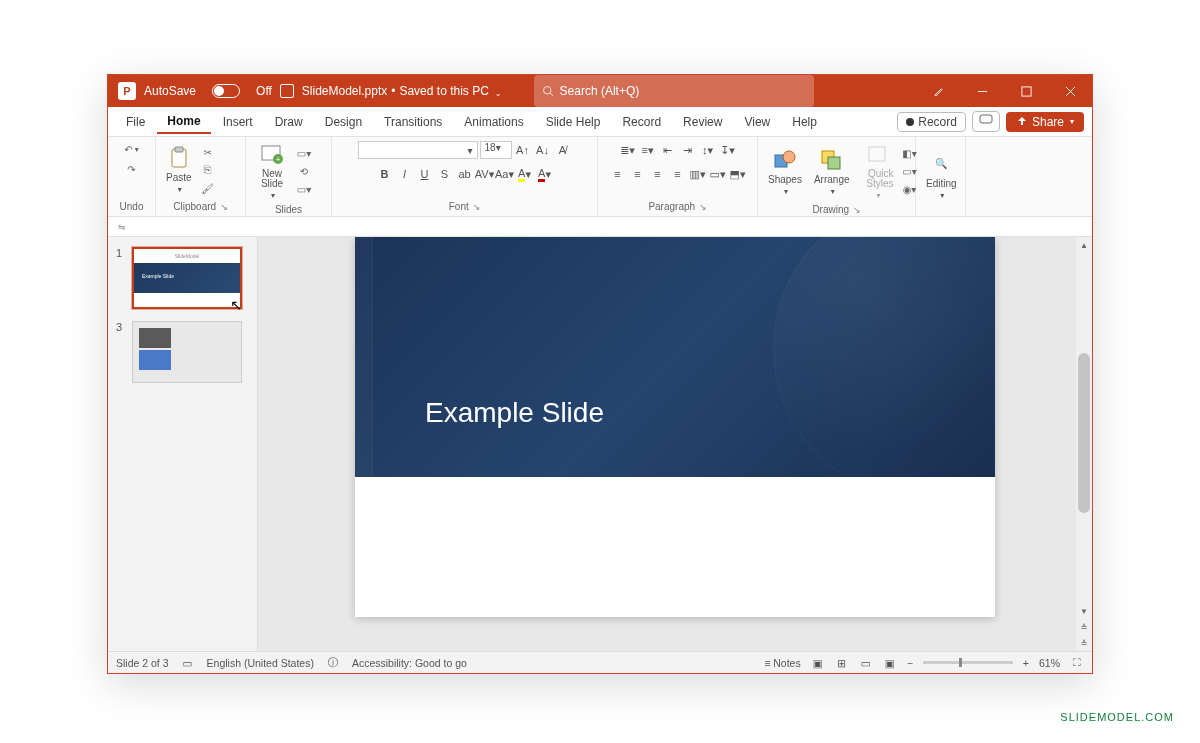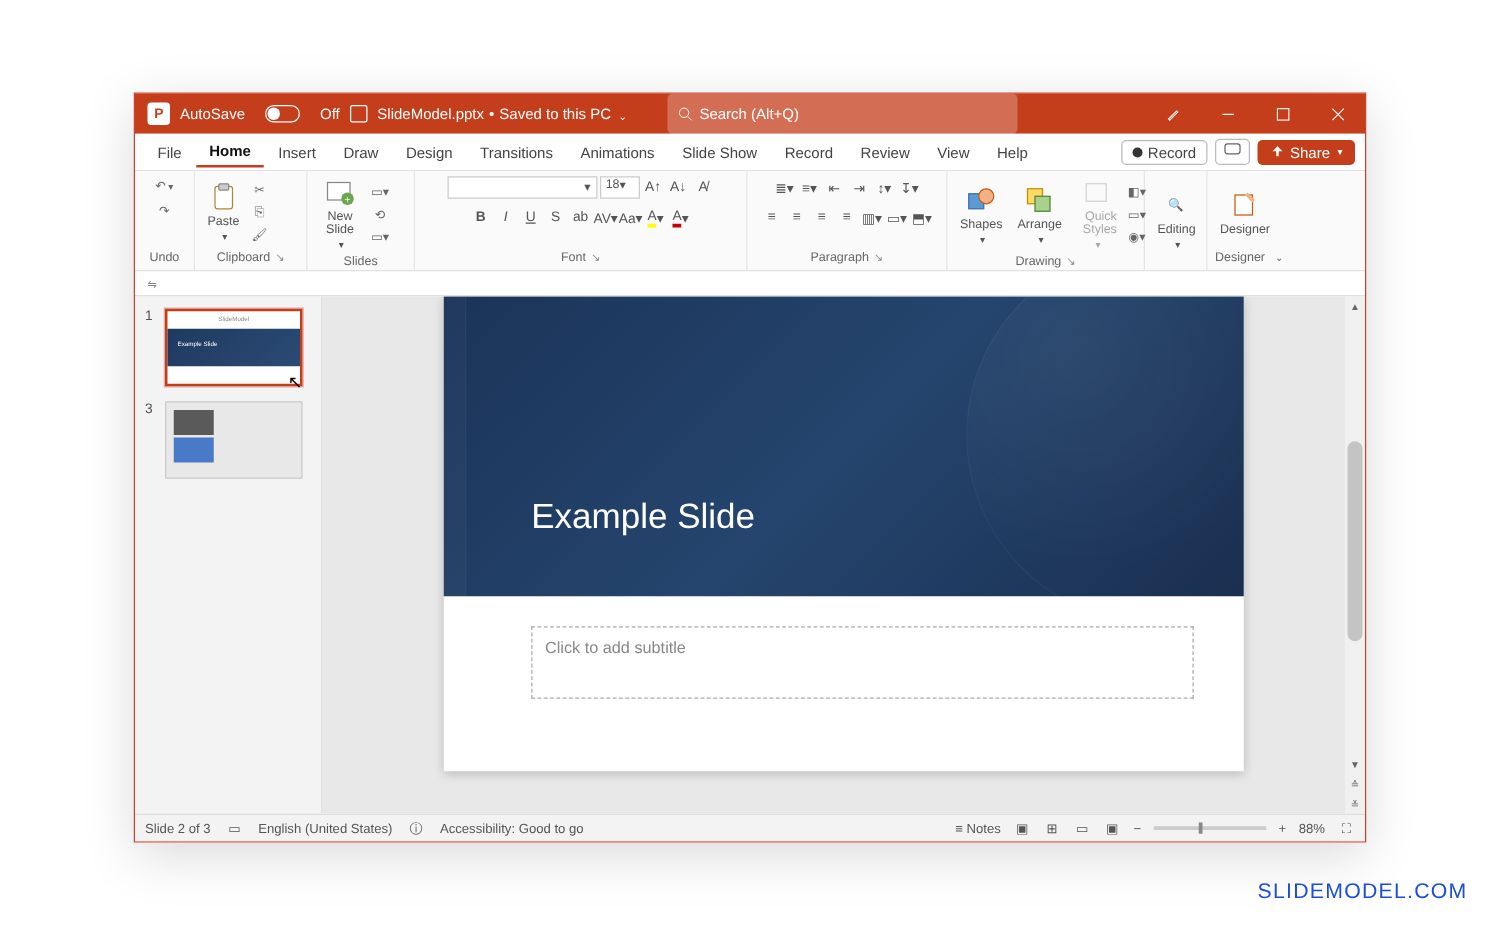--- a/index.html
+++ b/index.html
@@ -62,21 +62,21 @@
 .subtitle-box { position:absolute; left:70px; right:40px; top:264px; height:58px; border:1px dashed #aaa; padding:8px 10px; font-size:13px; color:#888;}
 .vscroll { position:absolute; right:0; top:0; bottom:0; width:16px; background:#f0f0f0; display:flex; flex-direction:column; align-items:center;}
 .vscroll .arrow { height:16px; display:flex;align-items:center;justify-content:center; font-size:8px; color:#666; cursor:pointer;}
 .vscroll .track { flex:1; position:relative; width:100%;}
 .vscroll .thumb { position:absolute; top:100px; height:160px; left:2px; right:2px; background:#c4c4c4; border-radius:6px;}
 .statusbar { height:22px; background:#f3f3f3; border-top:1px solid #ddd; display:flex; align-items:center; font-size:10.5px; color:#555; padding: 0 8px; gap:12px;}
 .statusbar .right { margin-left:auto; display:flex; align-items:center; gap:10px;}
 .status-ico { width:14px; height:14px; display:flex;align-items:center;justify-content:center;}
 .zoom-slider { width:90px; height:3px; background:#ccc; position:relative;}
 .zoom-slider::after { content:""; position:absolute; left:40%; top:-3px; width:3px; height:9px; background:#888;}
-.watermark { position:absolute; right:26px; bottom:20px; font-size:17px; letter-spacing:1px; color:#1d4ed8;}
+.watermark { position:absolute; right:26px; bottom:20px; font-size:11px; letter-spacing:1px; color:#15803d;}
 .dd-caret { font-size:8px; margin-left:2px;}
 .launcher { font-size:9px; color:#888; margin-left:4px;}
 </style>
 </head>
 <body>
 
 <div class="app-window">
 
   <div class="titlebar">
     <div class="left">
@@ -127,21 +127,21 @@
   </div>
 
   <div class="menubar">
     <div class="tab">File</div>
     <div class="tab active">Home</div>
     <div class="tab">Insert</div>
     <div class="tab">Draw</div>
     <div class="tab">Design</div>
     <div class="tab">Transitions</div>
     <div class="tab">Animations</div>
-    <div class="tab">Slide Show</div>
+    <div class="tab">Slide Help</div>
     <div class="tab">Record</div>
     <div class="tab">Review</div>
     <div class="tab">View</div>
     <div class="tab">Help</div>
     <div class="right-tools">
       <div class="record-btn">
           <span class="record-dot"></span>
           <span>Record</span>
         </div>
       <div class="comment-btn"><svg width="14" height="12">
@@ -299,34 +299,20 @@
     <div class="ribbon-group" style="width:50px">
       <div class="body">
         <div class="ribbon-btn-lg">
           <div class="ribbon-ico">🔍</div>
           <span>Editing</span>
             <span class="dd-caret">▾</span>
         </div>
       </div>
       <div class="label"></div>
     </div>
-    <div class="ribbon-group" style="width:60px;border-right:none">
-      <div class="body">
-        <div class="ribbon-btn-lg">
-          <div class="ribbon-ico">
-              <svg width="22" height="22">
-                <rect x="3" y="3" width="14" height="16" fill="#fff" stroke="#c55a11"></rect>
-                <path d="M12 2 L18 8" stroke="#f4b183" stroke-width="3"></path>
-              </svg>
-            </div>
-          <span>Designer</span>
-        </div>
-      </div>
-      <div class="label"><span>Designer</span><span class="dd-caret" style="margin-left:8px">⌄</span></div>
-    </div>
   </div>
 
   <div class="collapse-bar">
     <span class="chev">⇋</span>
   </div>
 
   <div class="content">
     <div class="thumb-panel">
       <div class="thumb-item">
         <div class="thumb-num">1</div>
@@ -345,21 +331,20 @@
         </div>
       </div>
     </div>
 
     <div class="canvas-area">
       <div class="slide-canvas">
         <div class="slide-top">
           <div class="slide-left-strip"></div>
         </div>
         <div class="slide-title">Example Slide</div>
-        <div class="subtitle-box">Click to add subtitle</div>
       </div>
     </div>
 
     <div class="vscroll">
       <div class="arrow">▲</div>
       <div class="track">
           <div class="thumb"></div>
         </div>
       <div class="arrow">▼</div>
       <div class="arrow">≙</div>
@@ -375,20 +360,20 @@
     <span>Accessibility: Good to go</span>
     <div class="right">
       <span>≡ <span>Notes</span></span>
       <span class="status-ico">▣</span>
       <span class="status-ico">⊞</span>
       <span class="status-ico">▭</span>
       <span class="status-ico">▣</span>
       <span>−</span>
       <div class="zoom-slider"></div>
       <span>+</span>
-      <span>88%</span>
+      <span>61%</span>
       <span class="status-ico">⛶</span>
     </div>
   </div>
 
 </div>
 
 <div class="watermark">SLIDEMODEL.COM</div>
 
 </body></html>

